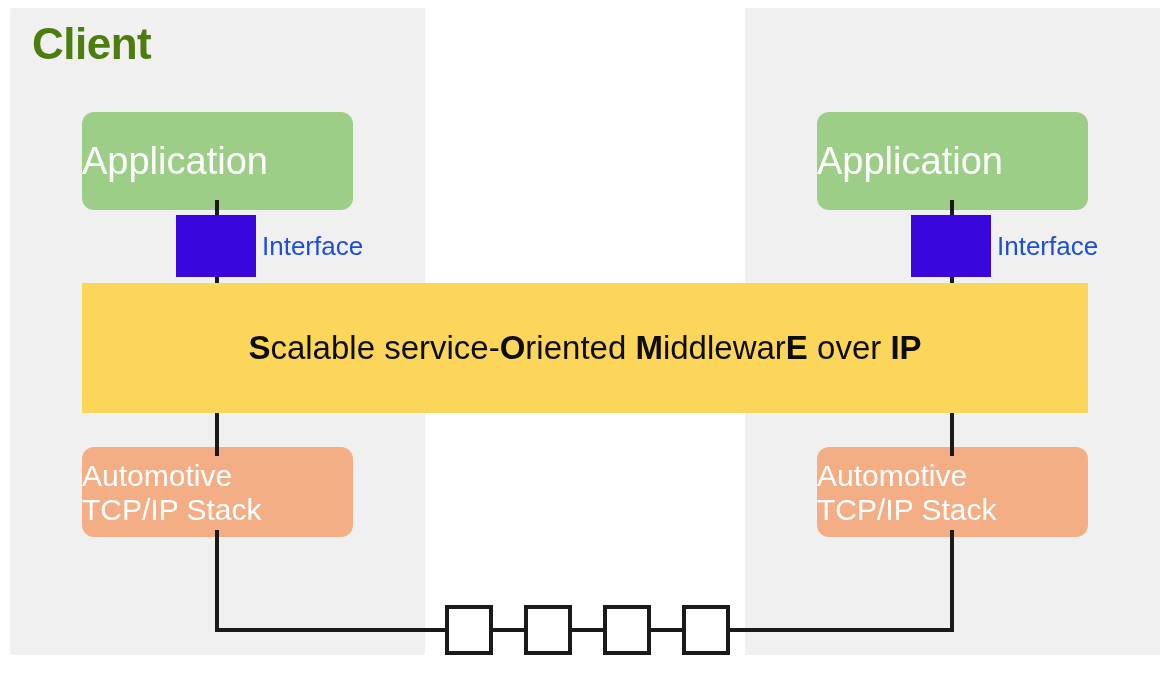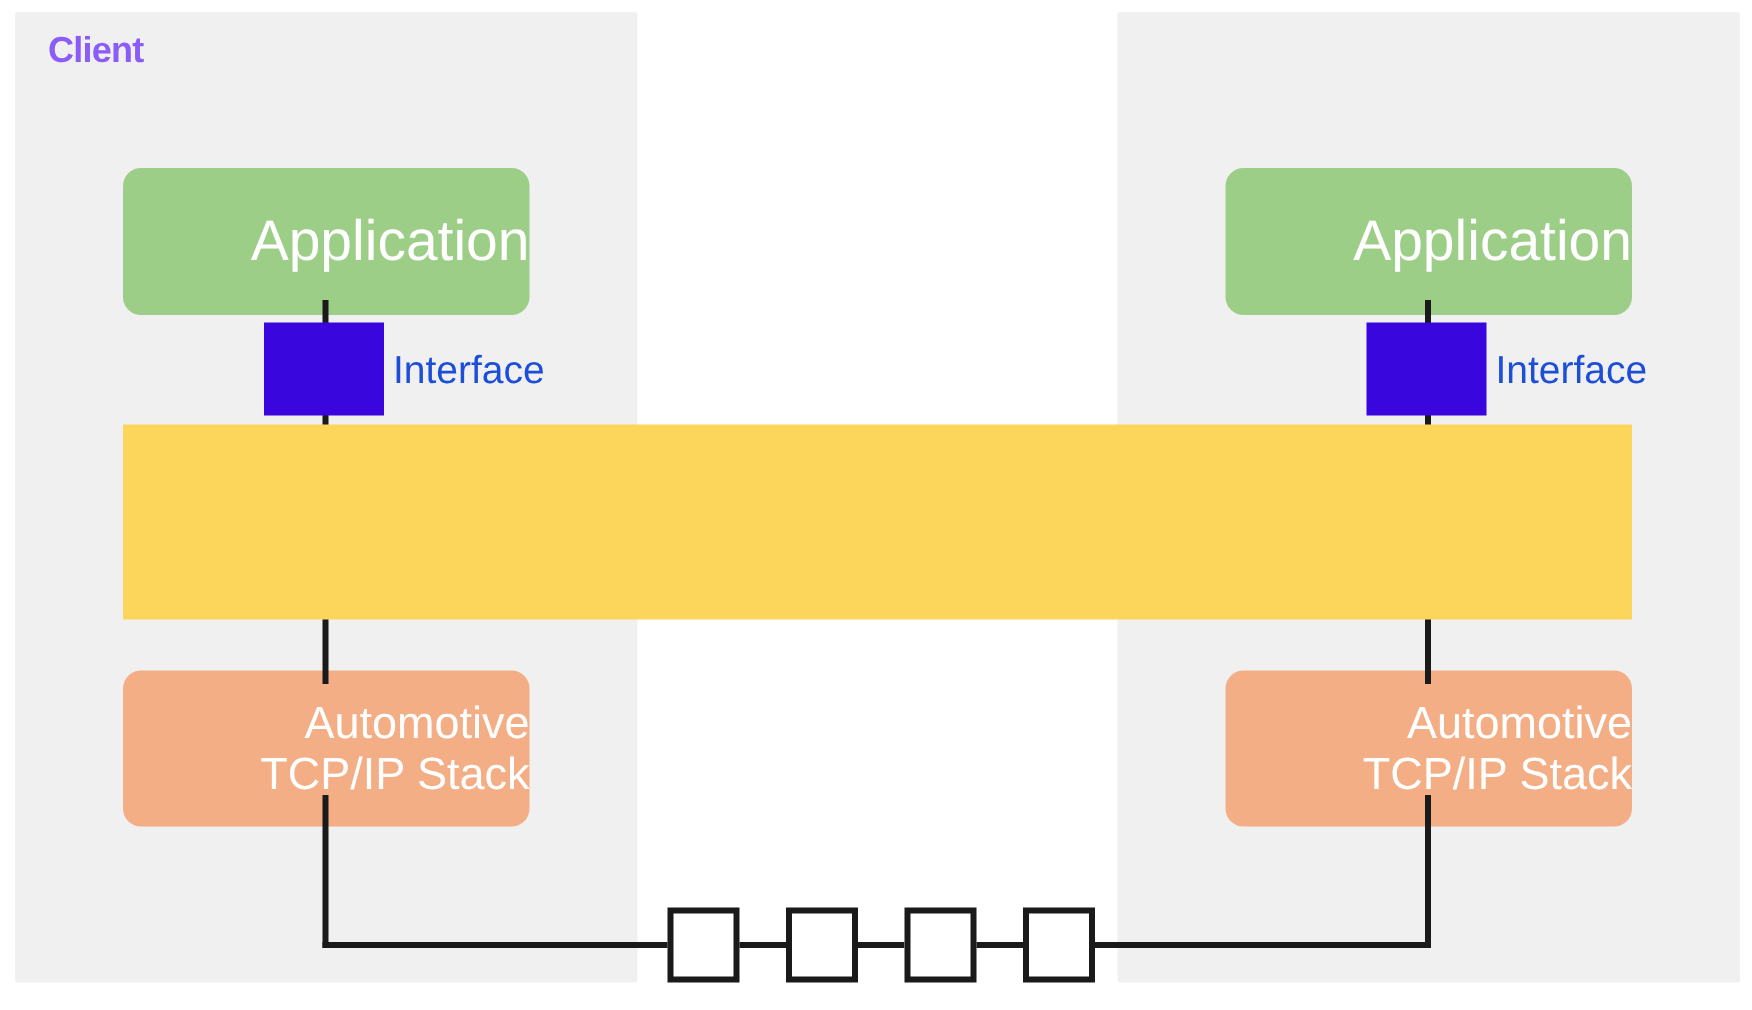--- a/index.html
+++ b/index.html
@@ -24,53 +24,53 @@
     position: absolute;
     background: #f0f0f0;
     border-radius: 2px;
   }
   #client-panel { left: 10px;  top: 8px; width: 415px; height: 647px; }
   #server-panel { left: 745px; top: 8px; width: 415px; height: 647px; }
 
   .node-title {
     position: absolute;
     top: 22px;
-    font-size: 24px;
+    font-size: 44px;
     font-weight: bold;
-    color: #8b5cf6;
+    color: #4d7c0f;
     letter-spacing: -0.5px;
     line-height: 1;
     white-space: nowrap;
   }
   #client-title { left: 32px; }
   #server-title { left: 767px; }
 
   
   .block {
     position: absolute;
     display: flex;
     flex-direction: column;
-    align-items: flex-end;
+    align-items: flex-start;
     justify-content: center;
     color: #ffffff;
     text-align: center;
     border-radius: 12px;
     line-height: 1.12;
     box-sizing: border-box;
   }
   .block.app {
     background: #9dce88;
     font-size: 38px;
     height: 98px;
     width: 271px;
   }
   .block.stack {
     background: #f4ae86;
     font-size: 30px;
-    height: 104px;
+    height: 90px;
     width: 271px;
     padding-top: 2px;
   }
   #client-app   { left: 82px;  top: 112px; }
   #server-app   { left: 817px; top: 112px; }
   #client-stack { left: 82px;  top: 447px; }
   #server-stack { left: 817px; top: 447px; }
   .stack-line2 { display: block; }
 
   
@@ -200,20 +200,21 @@
     <span>Application</span>
   </div>
 
   <div class="iface-square" id="client-iface"></div>
   <div class="iface-label" id="client-iface-label">Interface</div>
 
   <div class="iface-square" id="server-iface"></div>
   <div class="iface-label" id="server-iface-label">Interface</div>
 
   <div id="middleware-banner">
+    <div class="mw-line"><b>S</b><span>calable service-</span><b>O</b><span>riented </span><b>M</b><span>iddlewar</span><b>E</b><span> over </span><b>IP</b></div>
   </div>
 
   <div class="block stack" id="client-stack">
     <span class="stack-line2">Automotive</span>
     <span class="stack-line2">TCP/IP Stack</span>
   </div>
   <div class="block stack" id="server-stack">
     <span class="stack-line2">Automotive</span>
     <span class="stack-line2">TCP/IP Stack</span>
   </div>

